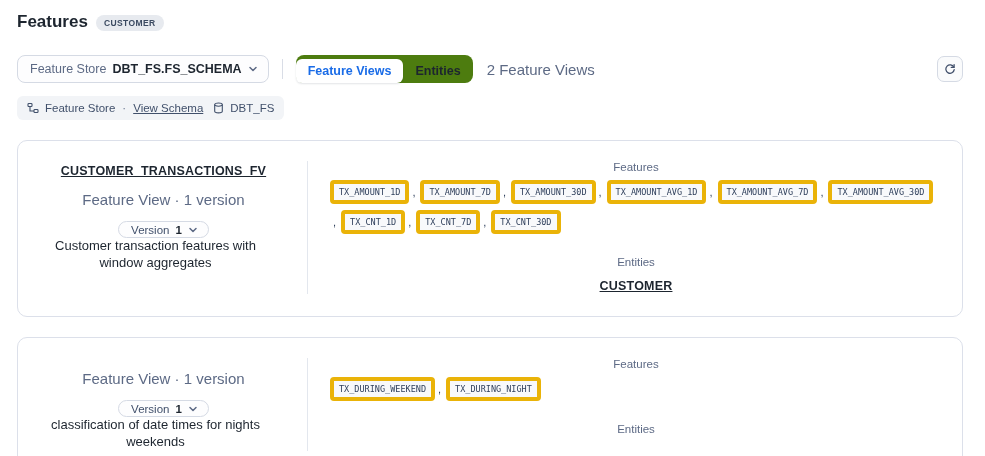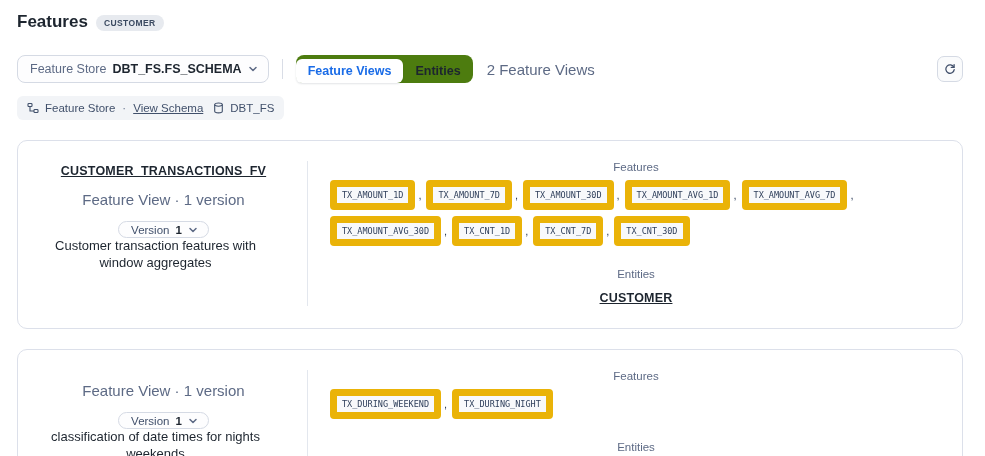--- a/index.html
+++ b/index.html
@@ -91,21 +91,21 @@
     font-size: 11.5px; color: #41506b; cursor: pointer; background: #fdfdfe;
   }
   .version-pill .ver-num { font-weight: bold; color: #1d252f; }
   .fv-desc { font-size: 13px; color: #1d252f; margin-top: 0; line-height: 1.3; max-width: 235px; }
 
   .section-label { font-size: 11.5px; color: #5d6a85; }
   .chips { margin-top: 7px; display: flex; flex-wrap: wrap; align-items: center; row-gap: 6px; max-width: 625px; }
   .chip {
     font-family: "DejaVu Sans Mono", monospace;
     font-size: 8.5px; color: #30405c;
-    background: #f8f9fb; border: 7px solid #eab308; border-radius: 4px;
+    background: #f8f9fb; border: 4px solid #eab308; border-radius: 4px;
     padding: 3px 5px; white-space: nowrap;
   }
   .chip-comma { font-size: 11px; color: #30405c; margin: 0 5px 0 3px; }
   .entities-block { margin-top: 22px; }
   .entity-links { margin-top: 8px; }
   .entity-link {
     font-size: 12.5px; font-weight: bold; color: #1d252f;
     text-decoration: underline; letter-spacing: 0.2px; cursor: pointer; display: inline-block;
   }
 </style>

